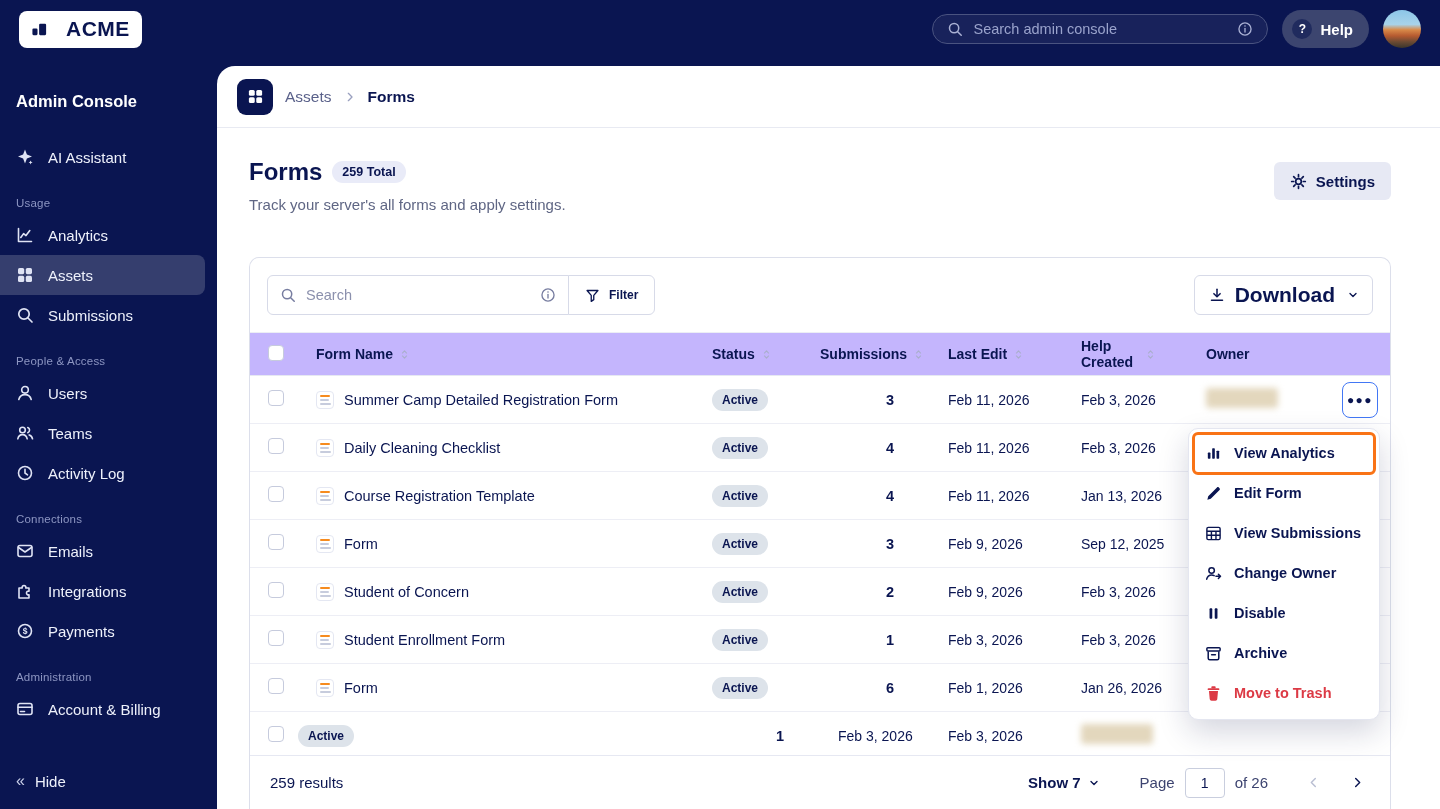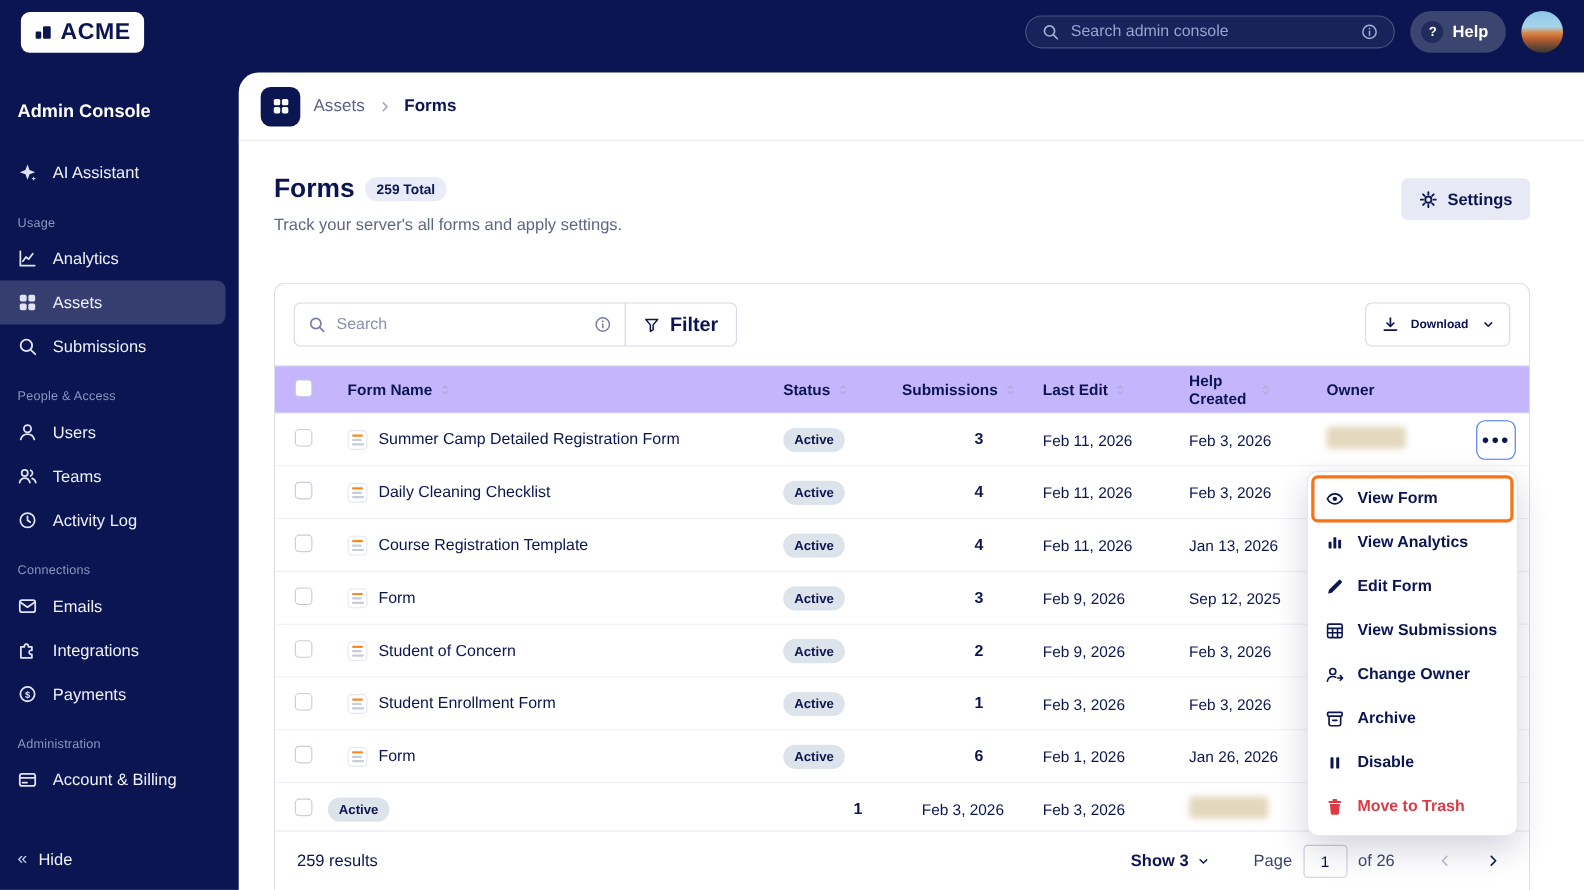--- a/index.html
+++ b/index.html
@@ -6,21 +6,21 @@
     --navy:#0a1551; --accent:#f97316; --danger:#dc3a45; --focus:#4277f5;
   }
   *{box-sizing:border-box;margin:0;padding:0}
   html,body{width:1440px;height:809px;overflow:hidden}
   body{background:var(--navy);font-family:"Liberation Sans",sans-serif;color:var(--navy);position:relative}
   .sprite{position:absolute;width:0;height:0;overflow:hidden}
   .ic{width:18px;height:18px;flex:none;display:inline-block}
 
   
   .topbar{position:absolute;top:0;left:0;right:0;height:58px;display:flex;align-items:center;justify-content:space-between;padding:0 19px}
-  .logo{background:#fff;border-radius:8px;height:37px;display:flex;align-items:center;gap:7px;padding:0 12px;cursor:pointer}
+  .logo{background:#fff;border-radius:8px;height:37px;display:flex;align-items:center;gap:18px;padding:0 12px;cursor:pointer}
   .logo .ic{width:17px;height:17px;color:var(--navy)}
   .logo-text{font-size:21px;font-weight:800;letter-spacing:.5px;color:var(--navy)}
   .tb-right{display:flex;align-items:center;gap:14px}
   .gsearch{width:336px;height:30px;border:1px solid #4a5380;background:rgba(255,255,255,.06);border-radius:19px;display:flex;align-items:center;gap:10px;padding:0 14px}
   .gsearch .ic{width:16px;height:16px;color:#aab1d4}
   .gsearch input{flex:1;background:transparent;border:0;outline:0;color:#fff;font-size:14.5px;font-family:inherit}
   .gsearch input::placeholder{color:#9aa3cc}
   .help{height:38px;border-radius:19px;background:#3c456f;border:0;display:flex;align-items:center;gap:8px;padding:0 16px 0 10px;color:#fff;font-size:15px;font-weight:600;font-family:inherit;cursor:pointer}
   .help .q{width:20px;height:20px;border-radius:50%;background:rgba(10,21,81,.55);display:flex;align-items:center;justify-content:center;font-size:12px;font-weight:700;color:#fff}
   .avatar{width:38px;height:38px;border-radius:50%;cursor:pointer;
@@ -54,23 +54,23 @@
   .settings-btn .ic{width:17px;height:17px}
 
   
   .card{position:absolute;left:32px;right:49px;top:191px;bottom:0;border:1px solid #dcdfeb;border-bottom:0;border-radius:10px 10px 0 0;background:#fff}
   .toolbar{height:74px;display:flex;align-items:center;justify-content:space-between;padding:0 17px}
   .sgroup{display:flex;height:40px}
   .tb-search{width:302px;border:1px solid #d7dae8;border-radius:6px 0 0 6px;display:flex;align-items:center;gap:10px;padding:0 12px;background:#fff}
   .tb-search .ic{width:16px;height:16px;color:#777da0}
   .tb-search input{flex:1;border:0;outline:0;font-size:14.5px;font-family:inherit;color:var(--navy)}
   .tb-search input::placeholder{color:#8b90ad}
-  .tb-filter{height:40px;margin-left:-1px;border:1px solid #d7dae8;border-radius:0 6px 6px 0;background:#fff;display:flex;align-items:center;gap:9px;padding:0 16px;font-size:18px;font-weight:600;color:var(--navy);font-family:inherit;cursor:pointer}
+  .tb-filter{height:40px;margin-left:-1px;border:1px solid #d7dae8;border-radius:0 6px 6px 0;background:#fff;display:flex;align-items:center;gap:9px;padding:0 16px;font-size:12px;font-weight:600;color:var(--navy);font-family:inherit;cursor:pointer}
   .tb-filter .ic{width:15px;height:15px}
-  .dl-btn{height:40px;border:1px solid #d7dae8;border-radius:6px;background:#fff;display:flex;align-items:center;gap:10px;padding:0 13px 0 14px;font-size:11px;font-weight:600;color:var(--navy);font-family:inherit;cursor:pointer}
+  .dl-btn{height:40px;border:1px solid #d7dae8;border-radius:6px;background:#fff;display:flex;align-items:center;gap:10px;padding:0 13px 0 14px;font-size:21px;font-weight:600;color:var(--navy);font-family:inherit;cursor:pointer}
   .dl-btn .ic{width:16px;height:16px}
   .dl-btn .caret{width:12px;height:12px;margin-left:2px}
 
   .grid-row{display:grid;grid-template-columns:48px 414px 108px 110px 133px 125px 140px 1fr;align-items:center}
   .thead{height:44px;background:#c4b5fd;border-top:1px solid #eceef5;border-bottom:1px solid #e6e8f2;font-size:14px;font-weight:700;color:var(--navy)}
   .th{display:flex;align-items:center;gap:6px;cursor:pointer}
   .th .sort{width:11px;height:15px;color:#a9aecb;flex:none}
   .th-wrap{max-width:58px;line-height:1.15}
   .cb{width:16px;height:16px;border:1.5px solid #c6cbdd;border-radius:4px;background:#fff;margin-left:18px;display:inline-block;cursor:pointer}
   .tr{height:48px;border-bottom:1px solid #edeef5;font-size:14.5px;color:var(--navy);cursor:pointer;background:#fff}
@@ -578,21 +578,21 @@
         <div class="td-pad">Feb 3, 2026</div>
         <div class="td-pad"><span class="redacted"></span></div>
         <div class="td-actions"></div>
       </div>
     </div>
 
     <div class="tfoot">
       <span class="results">259 results</span>
       <div class="tf-right">
         <div class="show-sel">
-          <span>Show 3</span>
+          <span>Show 7</span>
           <svg class="ic caret">
               <use href="#i-caret"></use>
             </svg>
         </div>
         <div class="pager">
           <span class="page-label">Page</span>
           <input class="page-in" value="1" style="">
           <span class="of-label">of 26</span>
         </div>
         <span class="pg-btn pg-prev">
@@ -605,60 +605,54 @@
               <use href="#i-chev-r"></use>
             </svg>
           </span>
       </div>
     </div>
   </section>
 
   <div class="menu">
     <div class="mi">
       <svg class="ic">
-          <use href="#i-eye"></use>
-        </svg>
-      <span>View Form</span>
+          <use href="#i-bars"></use>
+        </svg>
+      <span>View Analytics</span>
     </div>
     <div class="mi">
       <svg class="ic">
-          <use href="#i-bars"></use>
-        </svg>
-      <span>View Analytics</span>
+          <use href="#i-pencil"></use>
+        </svg>
+      <span>Edit Form</span>
     </div>
     <div class="mi">
       <svg class="ic">
-          <use href="#i-pencil"></use>
-        </svg>
-      <span>Edit Form</span>
+          <use href="#i-table"></use>
+        </svg>
+      <span>View Submissions</span>
     </div>
     <div class="mi">
       <svg class="ic">
-          <use href="#i-table"></use>
-        </svg>
-      <span>View Submissions</span>
+          <use href="#i-user-swap"></use>
+        </svg>
+      <span>Change Owner</span>
     </div>
     <div class="mi">
       <svg class="ic">
-          <use href="#i-user-swap"></use>
-        </svg>
-      <span>Change Owner</span>
+          <use href="#i-pause"></use>
+        </svg>
+      <span>Disable</span>
     </div>
     <div class="mi">
       <svg class="ic">
           <use href="#i-archive"></use>
         </svg>
       <span>Archive</span>
     </div>
-    <div class="mi">
-      <svg class="ic">
-          <use href="#i-pause"></use>
-        </svg>
-      <span>Disable</span>
-    </div>
     <div class="mi danger">
       <svg class="ic">
           <use href="#i-trash"></use>
         </svg>
       <span>Move to Trash</span>
     </div>
     <div class="hl"></div>
   </div>
 
 </main>

